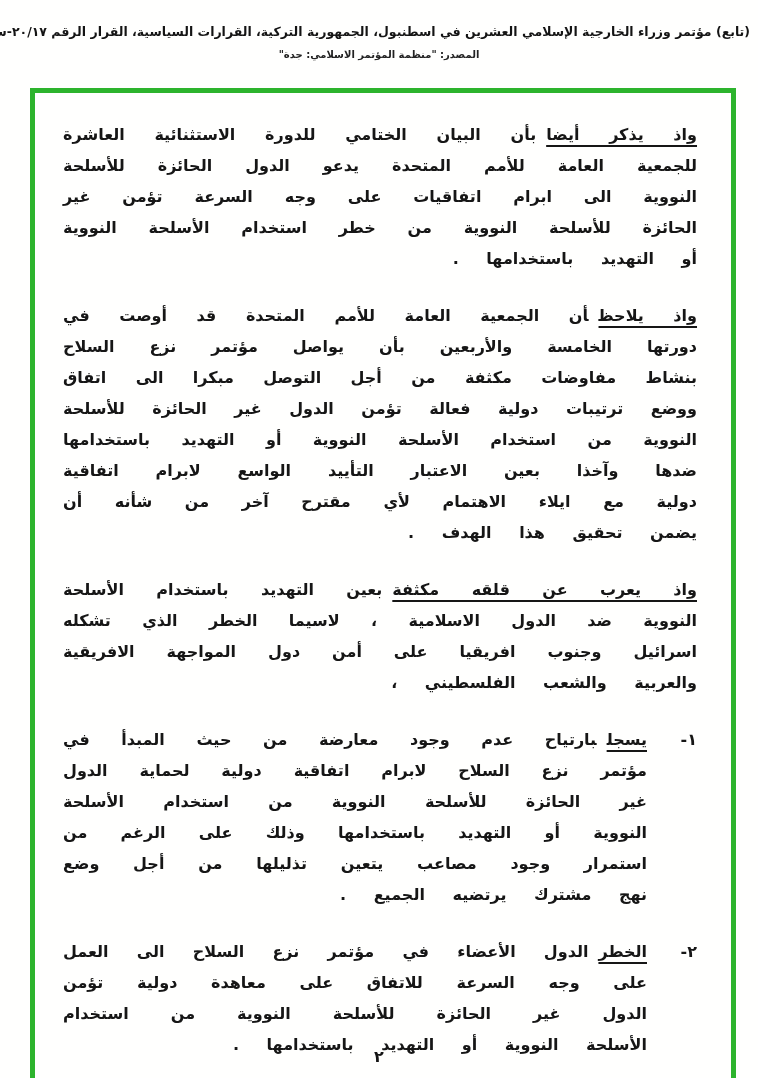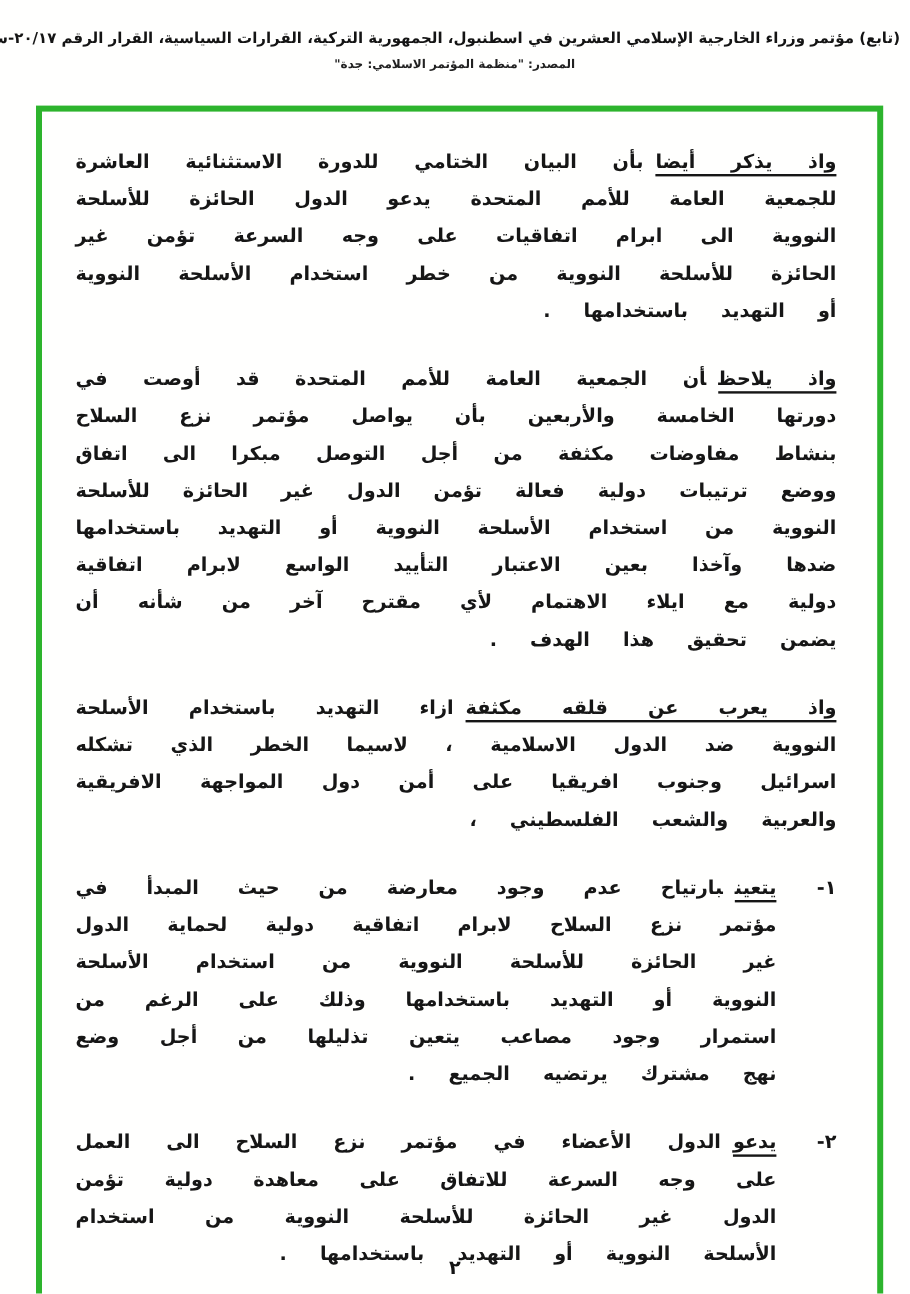--- a/index.html
+++ b/index.html
@@ -84,34 +84,34 @@
 
       <p class="para">
         <span class="lead">واذ يذكر أيضا</span><span class="rest">بأن البيان الختامي للدورة الاستثنائية العاشرة للجمعية العامة للأمم المتحدة يدعو الدول الحائزة للأسلحة النووية الى ابرام اتفاقيات على وجه السرعة تؤمن غير الحائزة للأسلحة النووية من خطر استخدام الأسلحة النووية أو التهديد باستخدامها .</span>
       </p>
 
       <p class="para">
         <span class="lead">واذ يلاحظ</span><span class="rest">أن الجمعية العامة للأمم المتحدة قد أوصت في دورتها الخامسة والأربعين بأن يواصل مؤتمر نزع السلاح بنشاط مفاوضات مكثفة من أجل التوصل مبكرا الى اتفاق ووضع ترتيبات دولية فعالة تؤمن الدول غير الحائزة للأسلحة النووية من استخدام الأسلحة النووية أو التهديد باستخدامها ضدها وآخذا بعين الاعتبار التأييد الواسع لابرام اتفاقية دولية مع ايلاء الاهتمام لأي مقترح آخر من شأنه أن يضمن تحقيق هذا الهدف .</span>
       </p>
 
       <p class="para">
-        <span class="lead">واذ يعرب عن قلقه مكثفة</span><span class="rest">ازاء التهديد باستخدام الأسلحة النووية ضد الدول الاسلامية ، لاسيما الخطر الذي تشكله اسرائيل وجنوب افريقيا على أمن دول المواجهة الافريقية والعربية والشعب الفلسطيني ،</span>
+        <span class="lead">واذ يعرب عن قلقه مكثفة</span><span class="rest">بعين التهديد باستخدام الأسلحة النووية ضد الدول الاسلامية ، لاسيما الخطر الذي تشكله اسرائيل وجنوب افريقيا على أمن دول المواجهة الافريقية والعربية والشعب الفلسطيني ،</span>
       </p>
 
       <div class="item">
         <span class="item-number">١-</span>
         <p class="item-text">
-          <span class="lead">يتعين</span><span class="rest">بارتياح عدم وجود معارضة من حيث المبدأ في مؤتمر نزع السلاح لابرام اتفاقية دولية لحماية الدول غير الحائزة للأسلحة النووية من استخدام الأسلحة النووية أو التهديد باستخدامها وذلك على الرغم من استمرار وجود مصاعب يتعين تذليلها من أجل وضع نهج مشترك يرتضيه الجميع .</span>
+          <span class="lead">يسجل</span><span class="rest">بارتياح عدم وجود معارضة من حيث المبدأ في مؤتمر نزع السلاح لابرام اتفاقية دولية لحماية الدول غير الحائزة للأسلحة النووية من استخدام الأسلحة النووية أو التهديد باستخدامها وذلك على الرغم من استمرار وجود مصاعب يتعين تذليلها من أجل وضع نهج مشترك يرتضيه الجميع .</span>
         </p>
       </div>
 
       <div class="item">
         <span class="item-number">٢-</span>
         <p class="item-text">
-          <span class="lead">يدعو</span><span class="rest">الدول الأعضاء في مؤتمر نزع السلاح الى العمل على وجه السرعة للاتفاق على معاهدة دولية تؤمن الدول غير الحائزة للأسلحة النووية من استخدام الأسلحة النووية أو التهديد باستخدامها .</span>
+          <span class="lead">الخطر</span><span class="rest">الدول الأعضاء في مؤتمر نزع السلاح الى العمل على وجه السرعة للاتفاق على معاهدة دولية تؤمن الدول غير الحائزة للأسلحة النووية من استخدام الأسلحة النووية أو التهديد باستخدامها .</span>
         </p>
       </div>
 
     </div>
   </div>
 
   <footer class="doc-footer">
     <span>٢</span>
   </footer>
 

